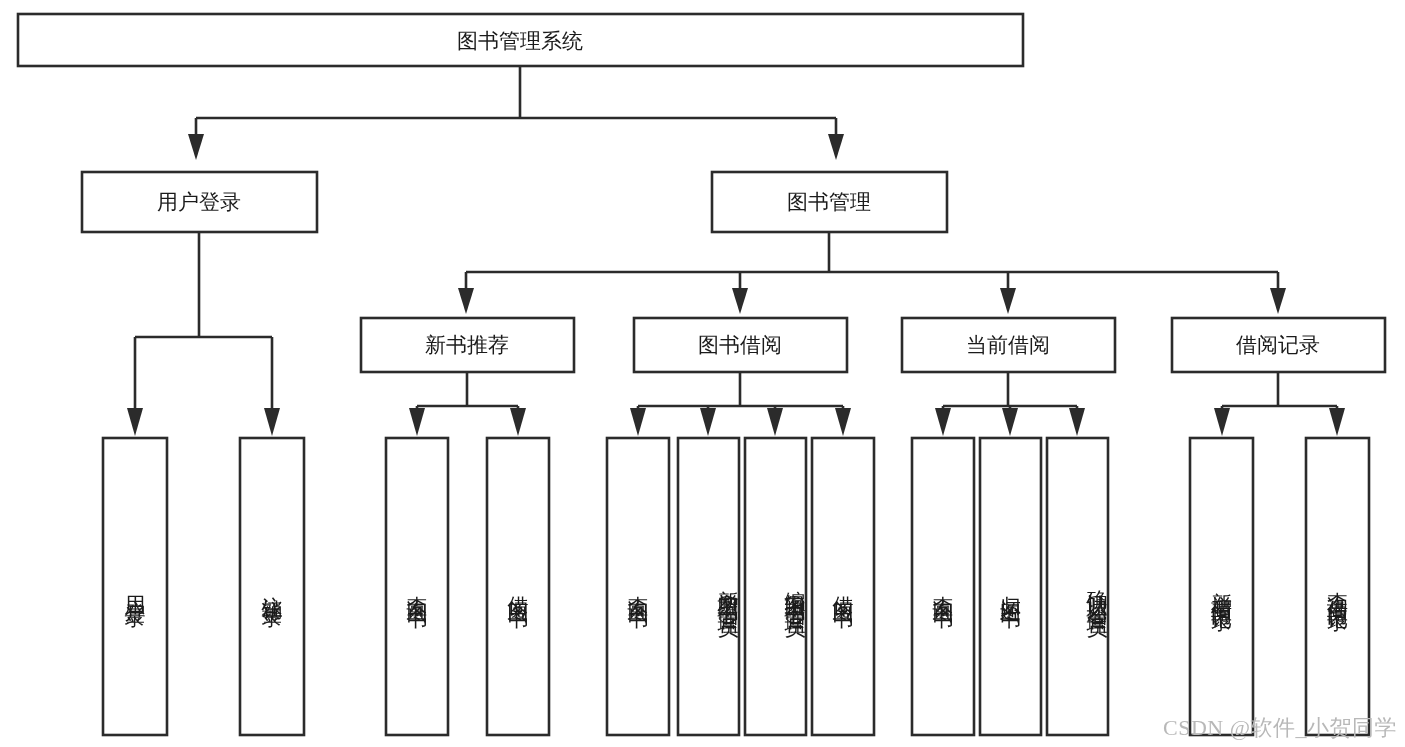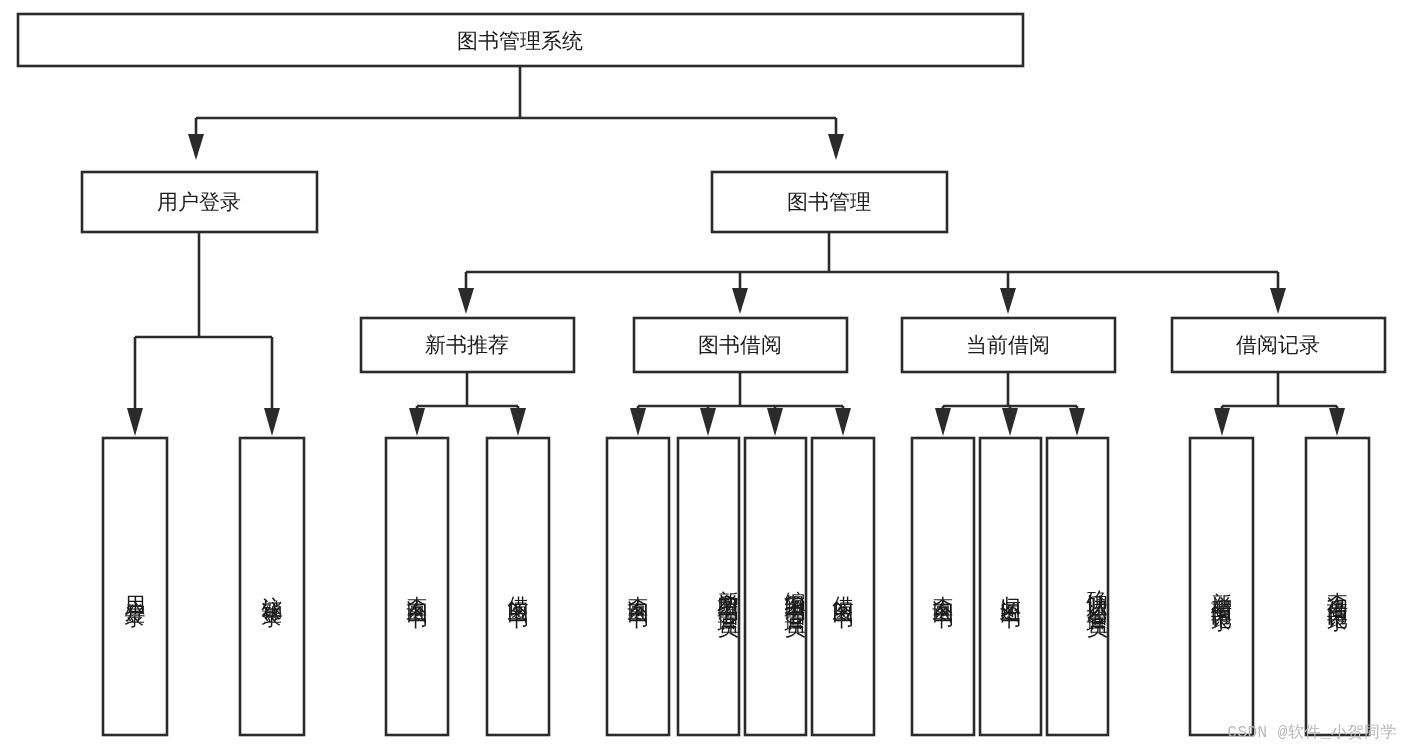--- a/index.html
+++ b/index.html
@@ -65,22 +65,22 @@
   }
   .vlabel.topaligned {
     display: flex;
     align-items: flex-start;
     justify-content: center;
   }
   #watermark {
     position: absolute;
     right: 8px;
     bottom: 4px;
-    font-family: Liberation Mono, monospace;
-    font-size: 16px;
+    font-family: Liberation Serif, serif;
+    font-size: 22px;
     color: #b8b8b8;
     white-space: nowrap;
     letter-spacing: 0.5px;
   }
 </style>
 </head>
 <body>
 
 <div id="diagram-root">
 

